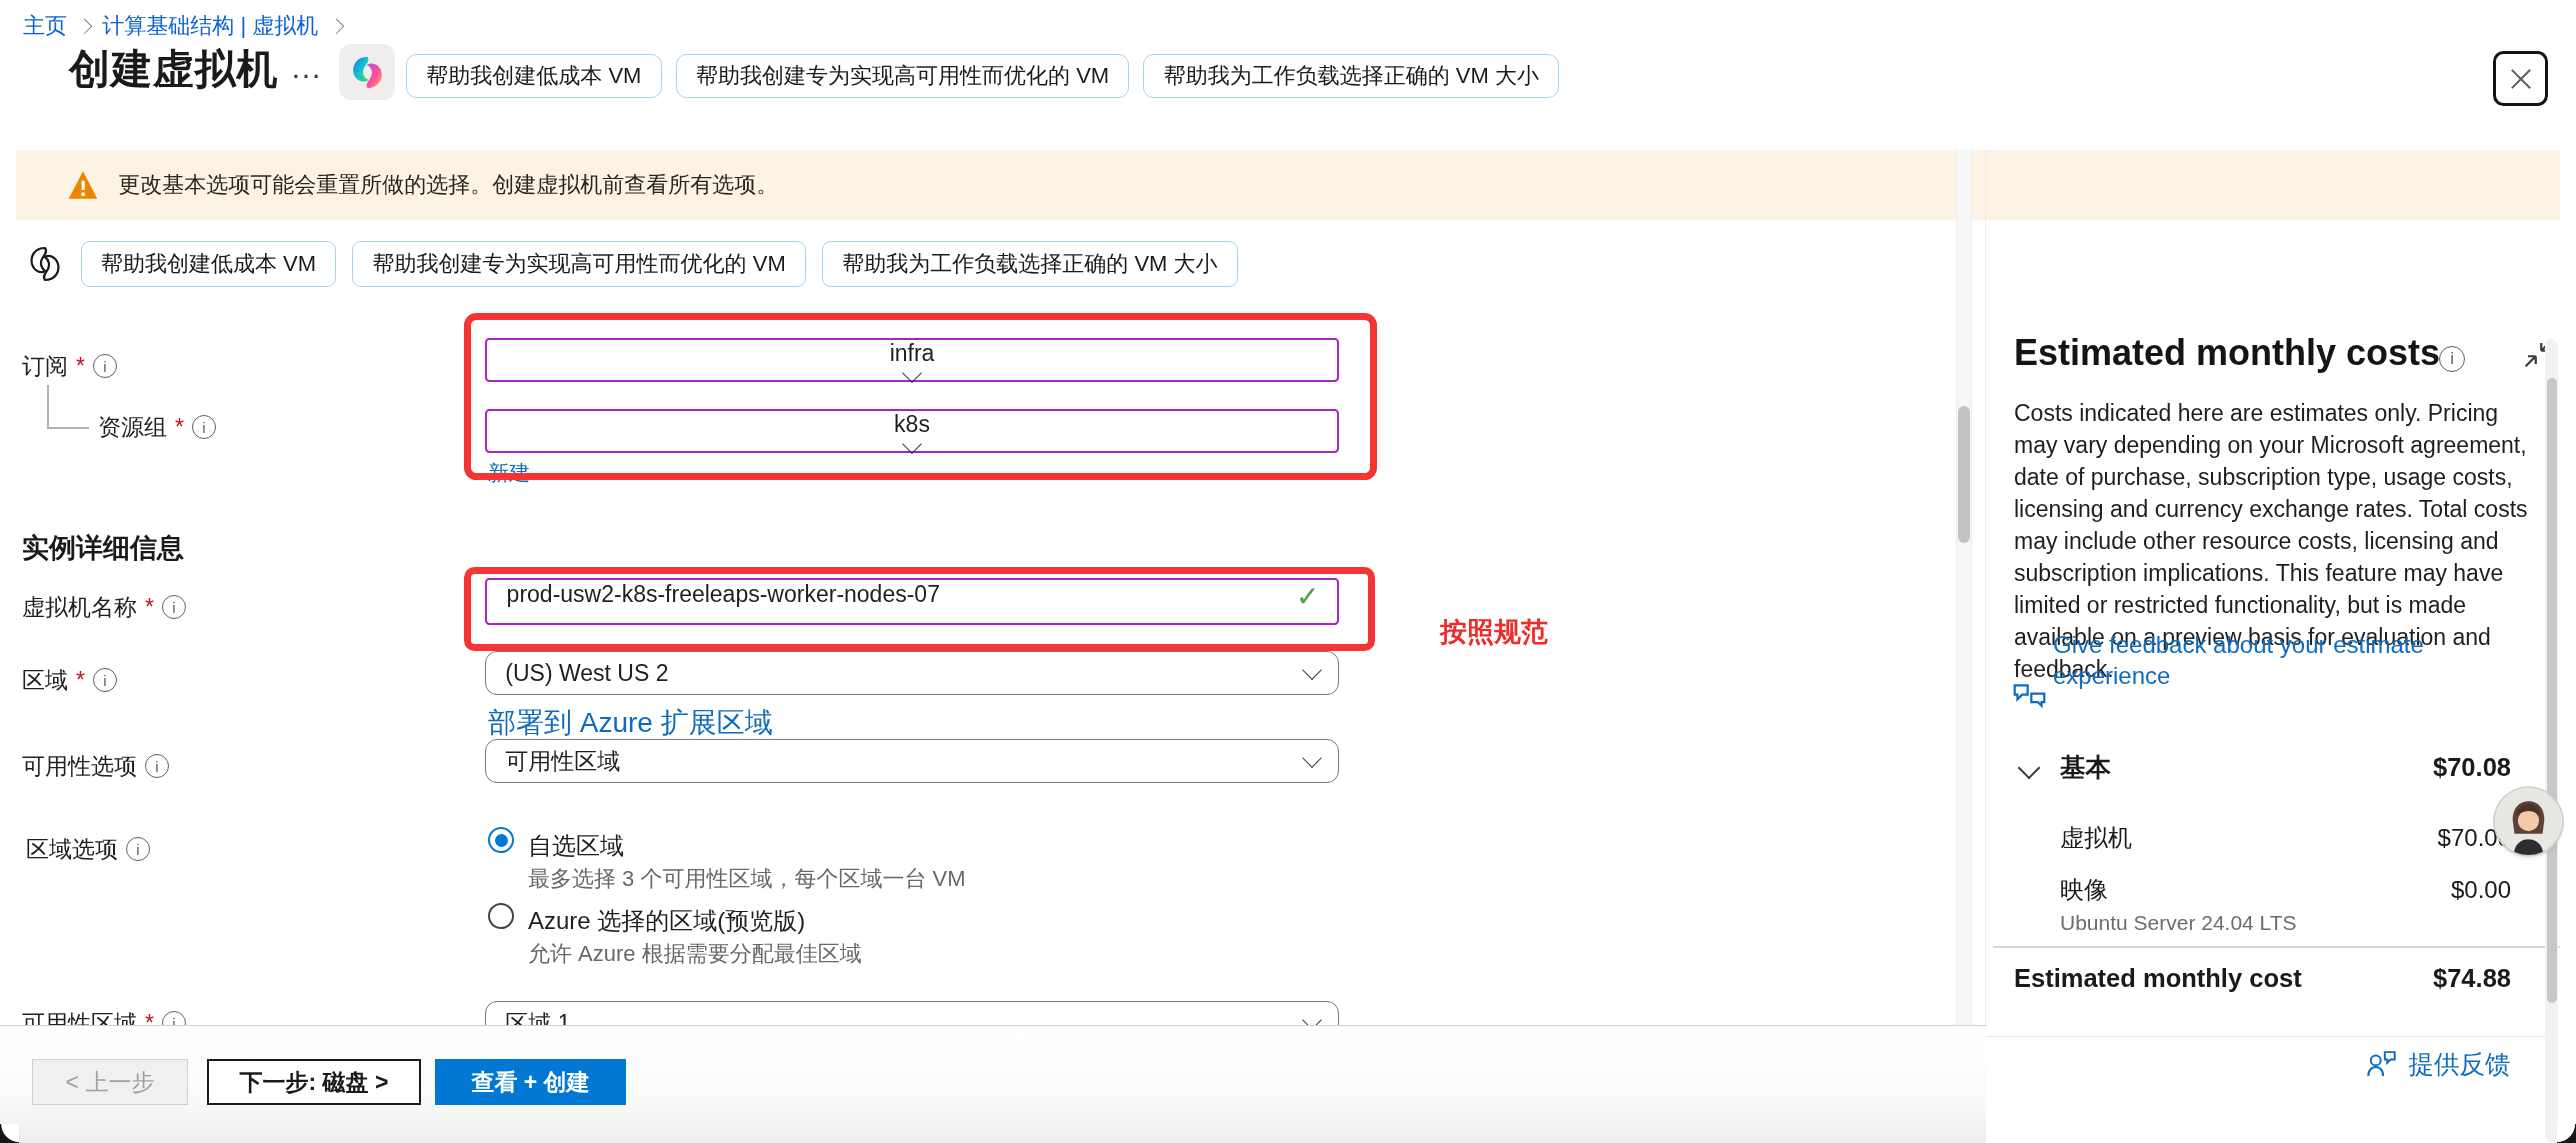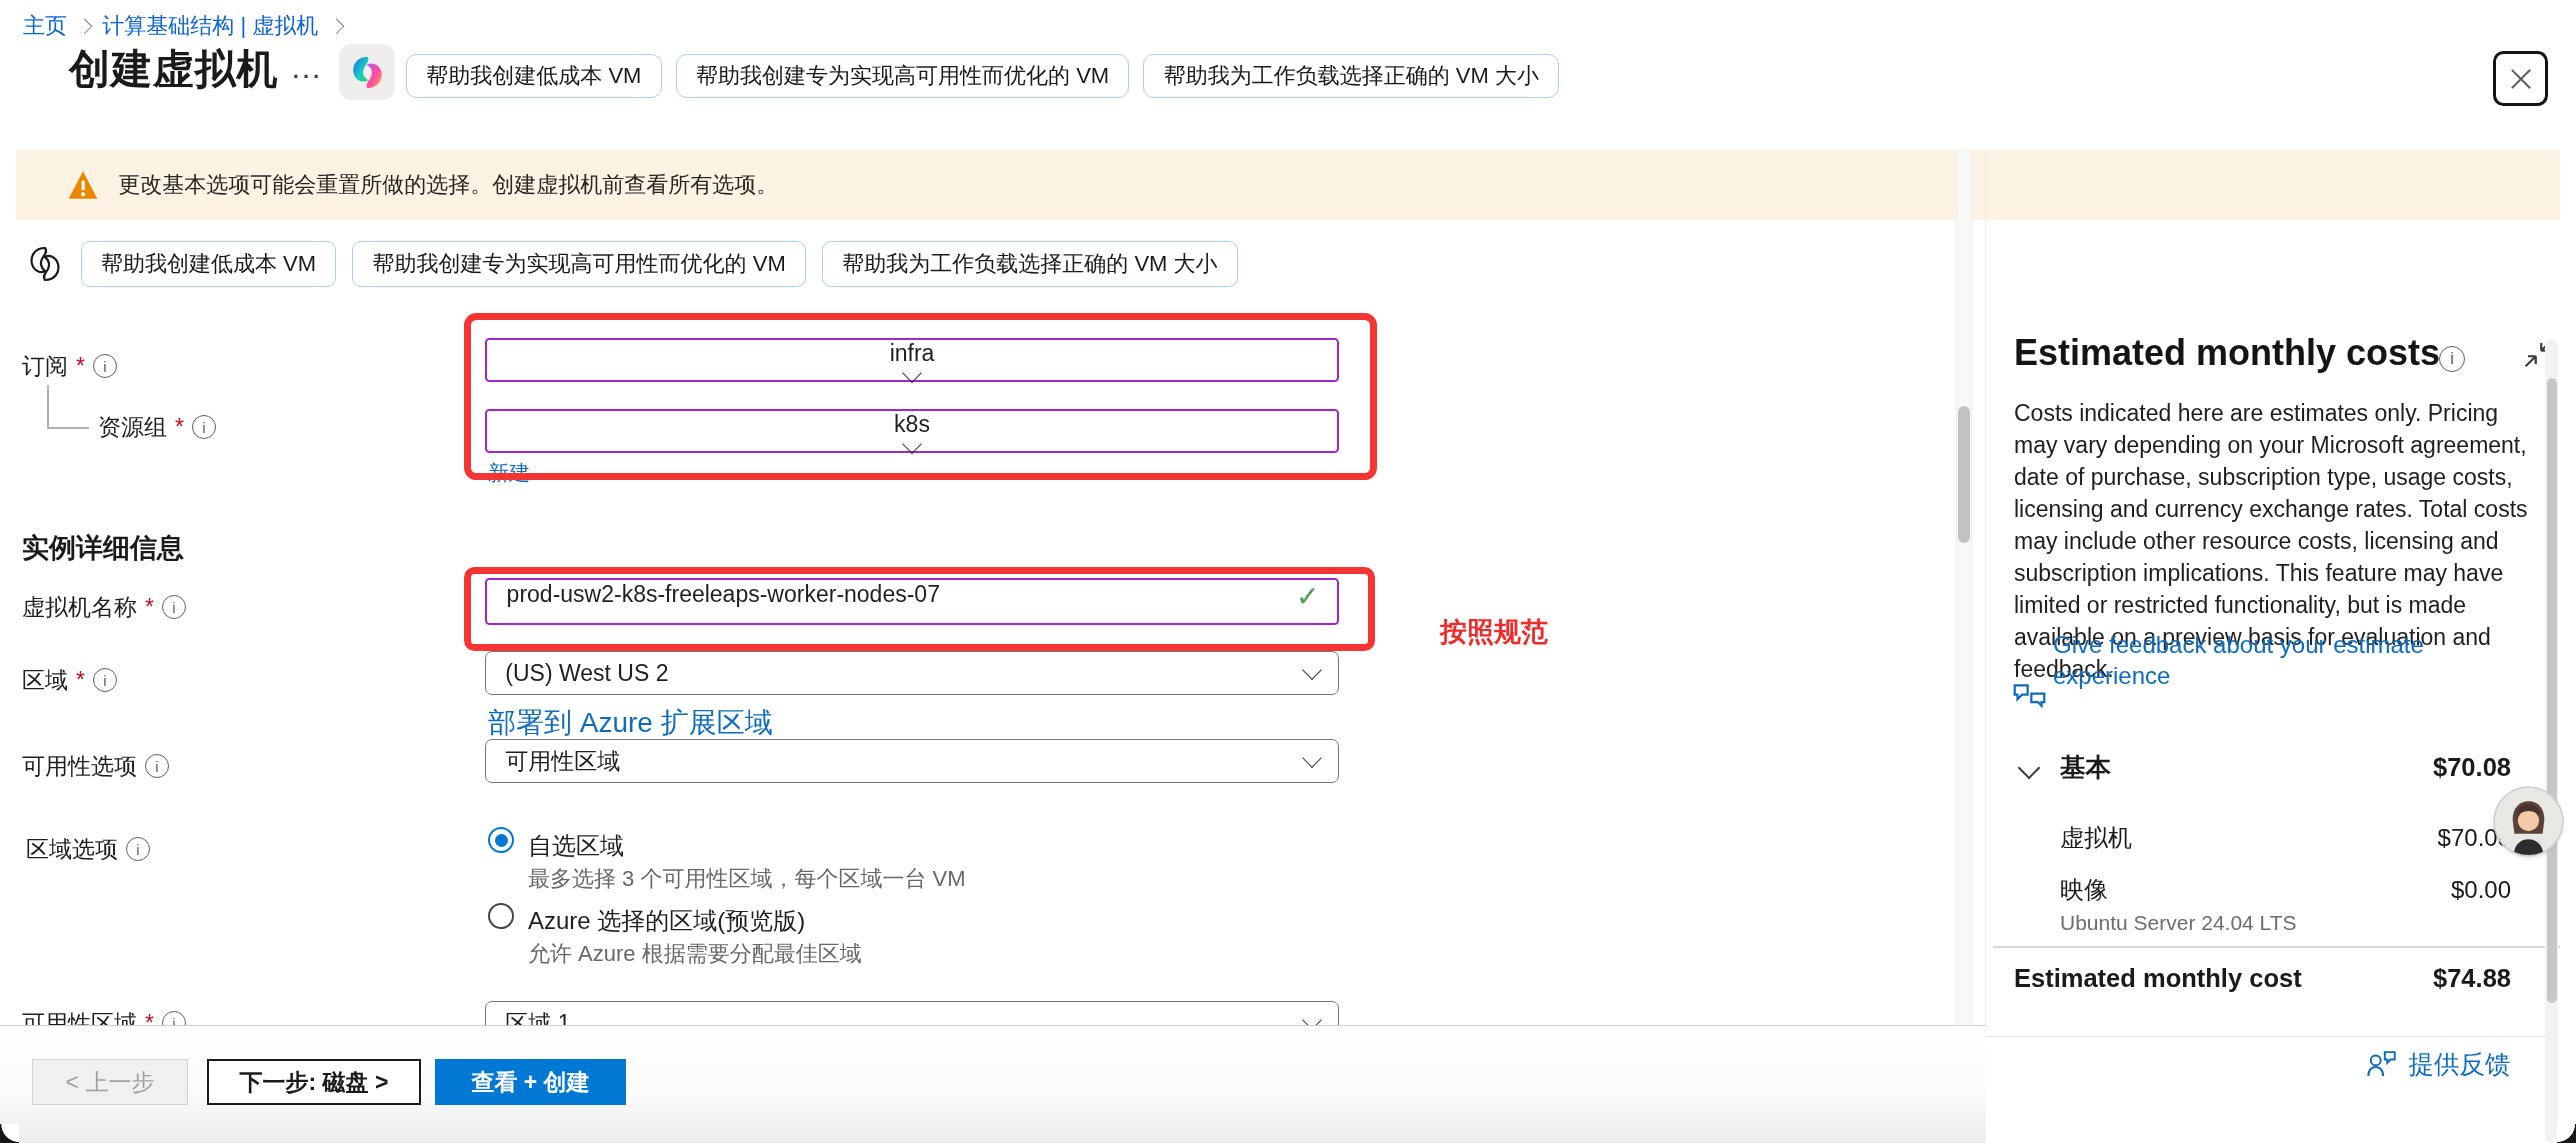--- a/index.html
+++ b/index.html
@@ -39,21 +39,21 @@
   
   .flabel{position:absolute;display:flex;align-items:center;gap:8px;font-size:23px;color:#201f1e;line-height:1.15;}
   .req{color:#c50f1f;font-size:23px;}
   .info-i{width:24px;height:24px;border:1.8px solid #5f5e5c;border-radius:50%;box-sizing:border-box;
           display:flex;align-items:center;justify-content:center;font-size:15px;color:#5f5e5c;cursor:pointer;flex:0 0 auto;}
   .info-i::after{content:"i";font-style:normal;}
   .conn-v{left:47px;top:385px;width:1.8px;height:42px;background:#b3b1af;}
   .conn-h{left:47px;top:427px;width:42px;height:1.8px;background:#b3b1af;}
 
   .sel{position:absolute;left:485px;width:854px;height:44px;background:#fff;border:1.8px solid #767676;
-       border-radius:7px;box-sizing:border-box;display:flex;align-items:center;justify-content:space-between;
+       border-radius:12px;box-sizing:border-box;display:flex;align-items:center;justify-content:space-between;
        padding:0 19.3px;font-size:23px;color:#201f1e;cursor:pointer;}
   .sel.purple{border:2.6px solid #a226c9;border-radius:4.4px;flex-direction:column;}
   .chev{width:13px;height:13px;border-right:1.8px solid #3b3a39;border-bottom:1.8px solid #3b3a39;
         transform:rotate(45deg);margin-top:-6.1px;flex:0 0 auto;}
   .link{position:absolute;color:#0f6cbd;cursor:pointer;}
 
   .section-title{left:22px;top:530px;font-size:27px;font-weight:bold;}
 
   .vm-input-wrap{left:485px;top:578px;width:854px;height:47px;border:2.6px solid #a226c9;border-radius:4.4px;
                  box-sizing:border-box;background:#fff;display:flex;align-items:flex-start;padding:0 17.6px;gap:8.8px;}

